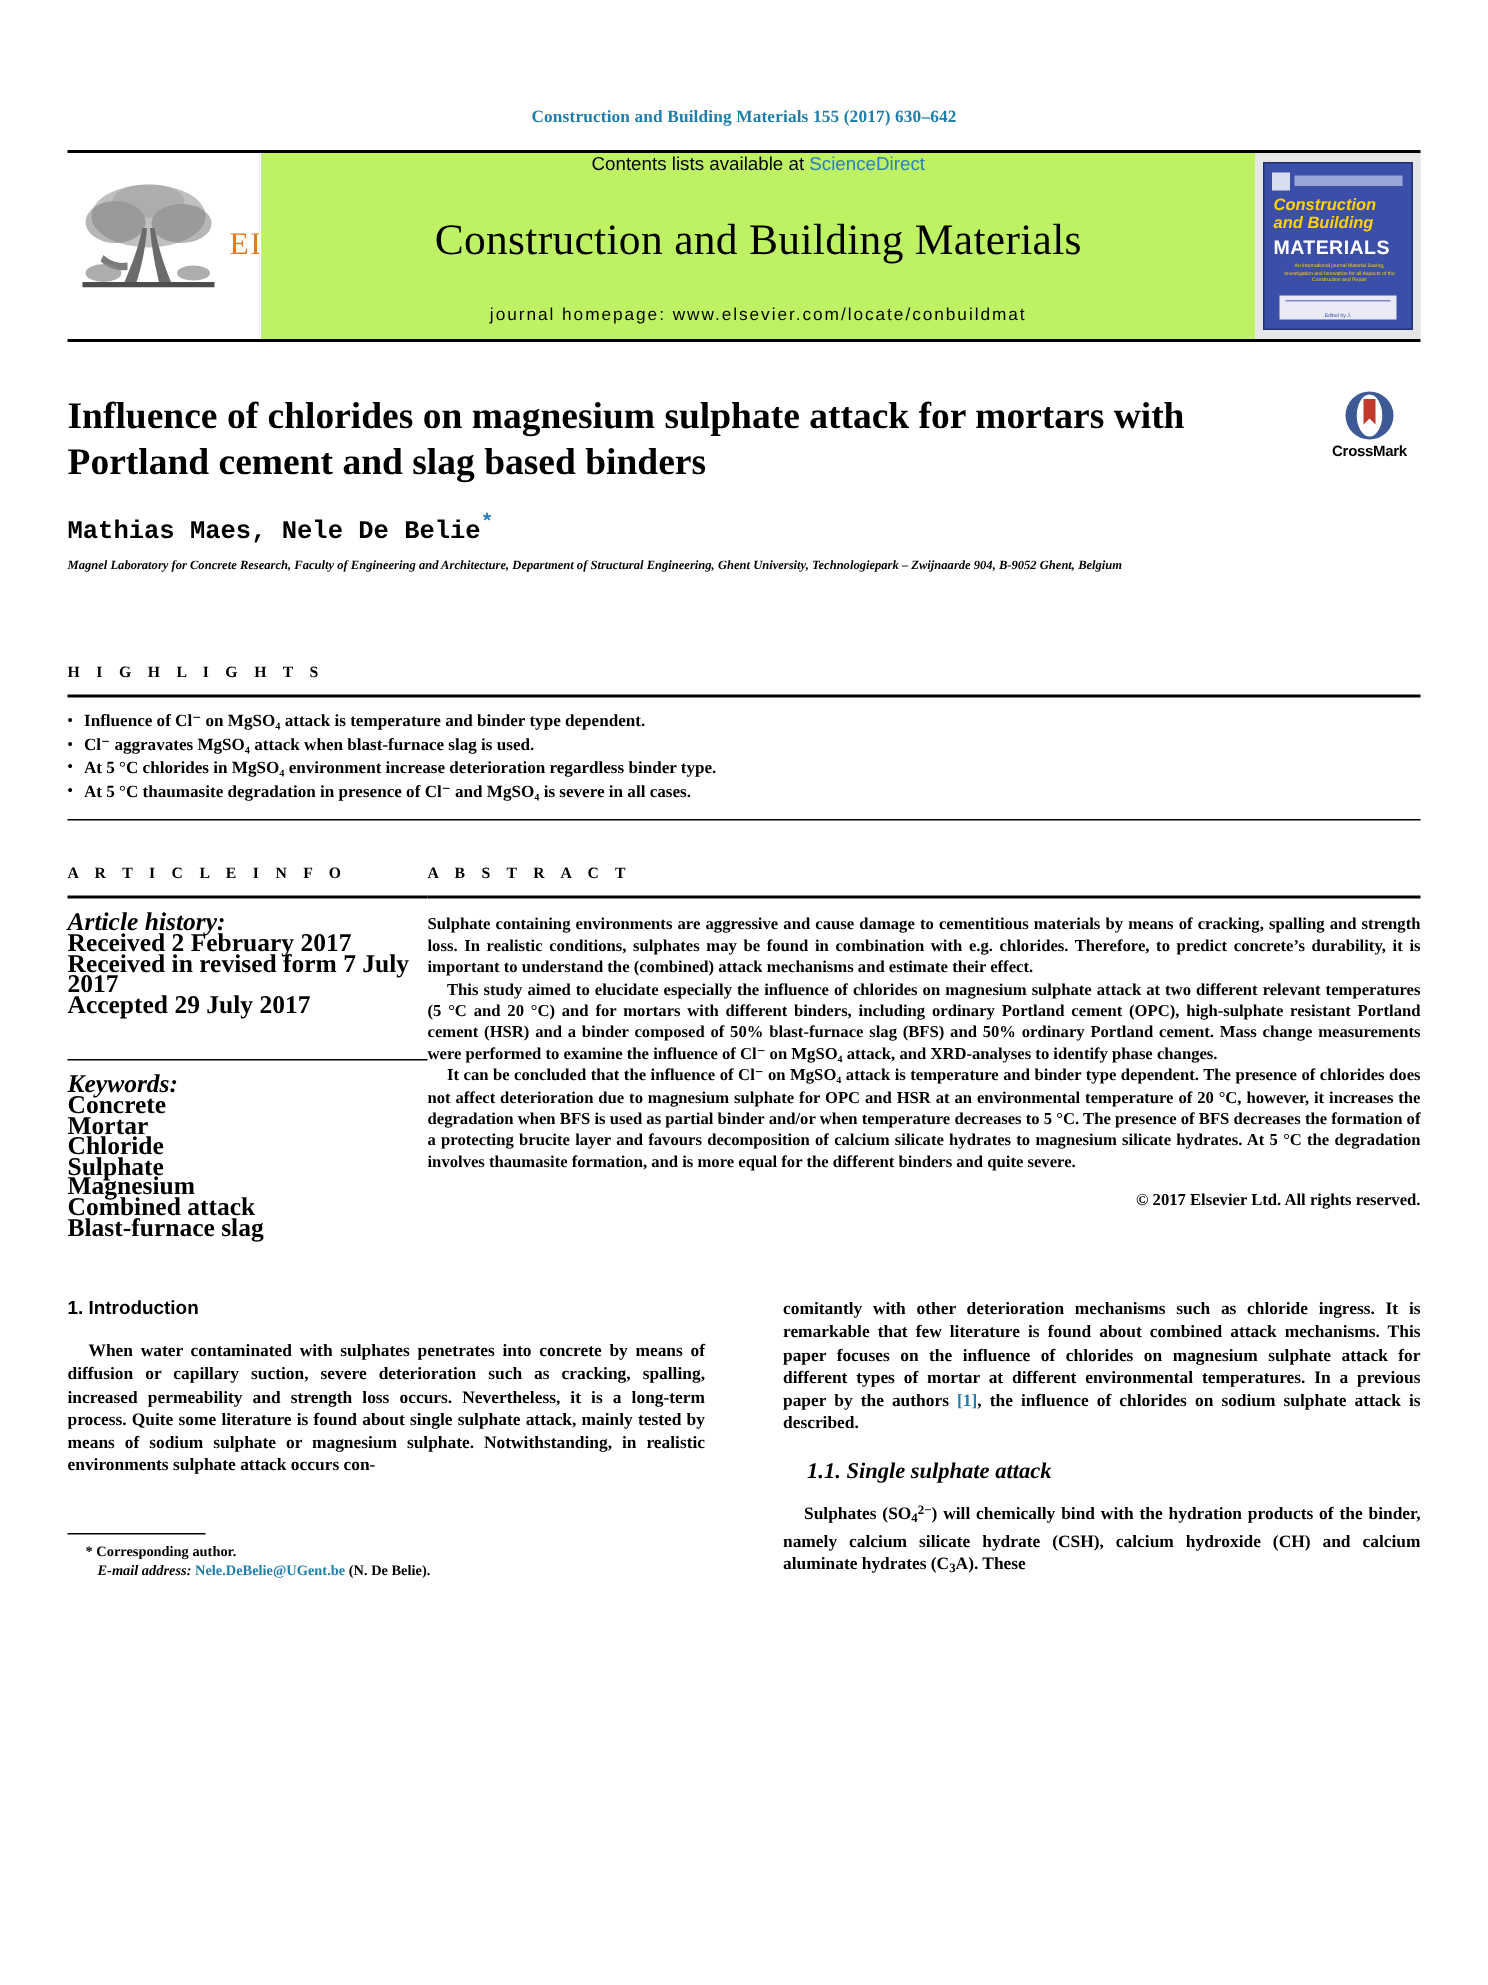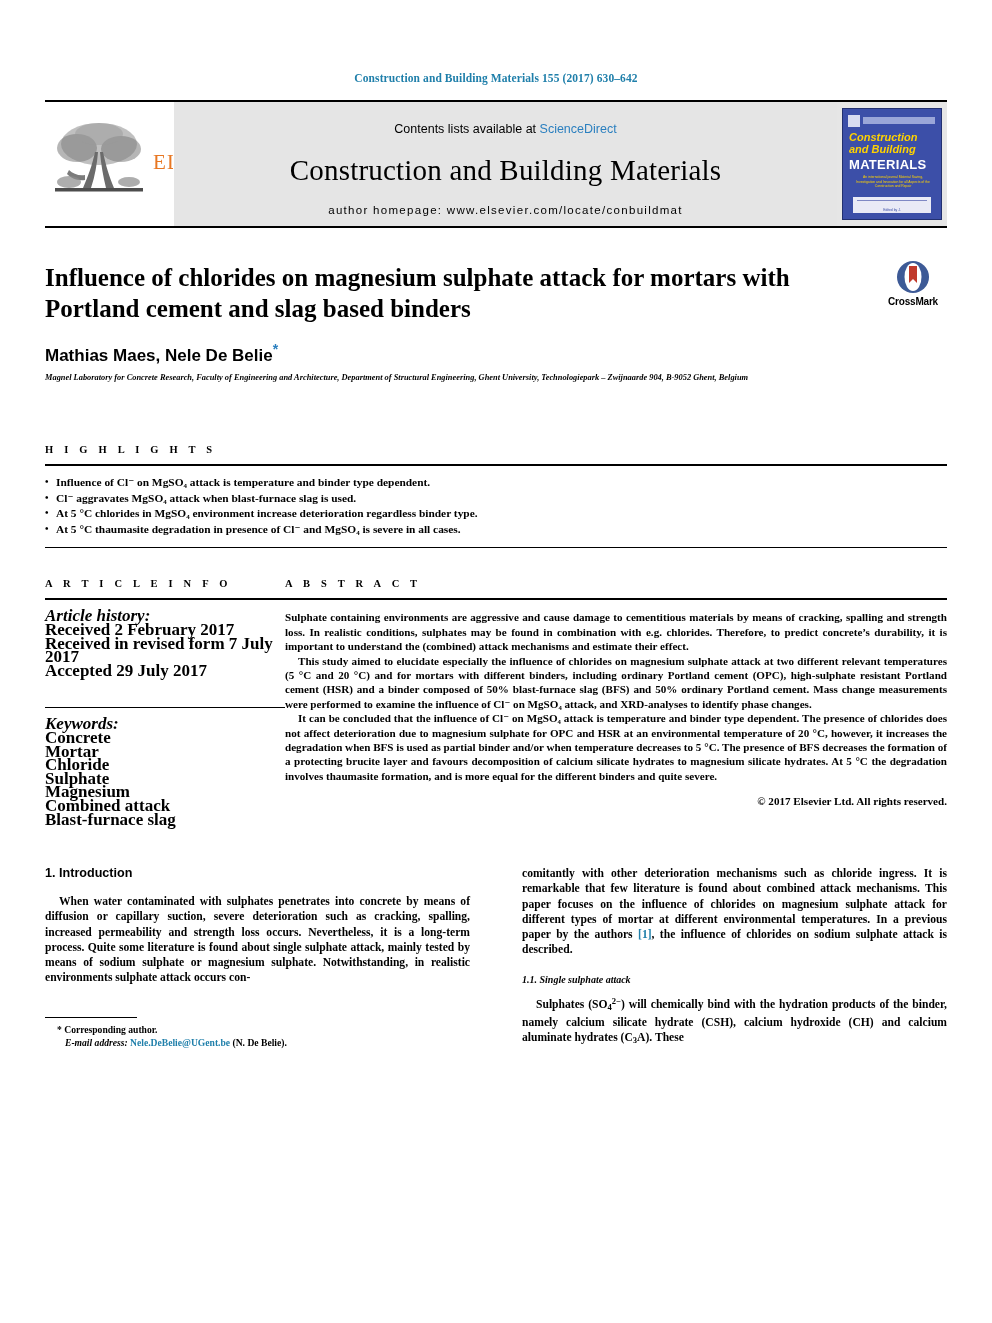--- a/index.html
+++ b/index.html
@@ -50,26 +50,26 @@
   .elsevier-word {
     font-family: "Liberation Serif", serif;
     color: #E87722;
     font-size: 21px;
     letter-spacing: 1.2px;
     line-height: 1;
     padding-top: 1px;
   }
   .masthead-center {
     flex: 1 1 auto;
-    background: #e5e5e5;
+    background: #bef264;
     display: flex;
     flex-direction: column;
     justify-content: space-between;
     align-items: center;
-    padding: 20px 10px 10px;
+    padding: 0 10px 10px;
     border-left: 1px solid #fff;
   }
   .contents-line {
     font-family: "Liberation Sans", sans-serif;
     font-size: 12.5px;
     color: #000;
   }
   .contents-line .sd { color: #2a7fbf; }
   .journal-title {
     font-family: "Liberation Serif", serif;
@@ -126,21 +126,21 @@
   .art-title {
     font-size: 25px;
     line-height: 31px;
     font-family: "Liberation Serif", serif;
     width: 800px;
   }
   .authors {
     margin-top: 10px;
     font-size: 17px;
     font-weight: bold;
-    font-family: Liberation Sans, sans-serif;
+    font-family: Liberation Mono, monospace;
   }
   .authors .star { color: #2a7fbf; font-size: 14px; vertical-align: super; }
   .affil {
     margin-top: 7px;
     font-size: 8.4px;
     line-height: 12px;
     font-style: italic;
     font-weight: bold;
     width: 820px;
   }
@@ -228,22 +228,22 @@
   .h1 {
     font-family: "Liberation Sans", sans-serif;
     font-weight: bold;
     font-size: 12.6px;
     margin-bottom: 14px;
   }
   .h2 {
     font-family: "Liberation Serif", serif;
     font-style: italic;
     font-weight: bold;
-    font-size: 10px;
-    margin: 17px 0 9px;
+    font-size: 15px;
+    margin: 17px 16px 9px;
   }
   .bp {
     font-size: 11.6px;
     line-height: 15.2px;
     text-align: justify;
     margin: 0;
     font-weight: bold;
     text-indent: 14px;
   }
   .bp.noind { text-indent: 0; }
@@ -303,21 +303,21 @@
         </svg>
       </div>
       <div class="elsevier-word">ELSEVIER</div>
     </div>
 
     <div class="masthead-center">
       <div class="contents-line">
         <span>Contents lists available at </span><span class="sd">ScienceDirect</span>
       </div>
       <div class="journal-title">Construction and Building Materials</div>
-      <div class="journal-home">author homepage: www.elsevier.com/locate/conbuildmat</div>
+      <div class="journal-home">journal homepage: www.elsevier.com/locate/conbuildmat</div>
     </div>
 
     <div class="masthead-cover">
       <div class="cover">
         <div class="cov-sq"></div>
         <div class="cov-bar"></div>
         <div class="cov-t1">
           <span>Construction</span><br>
           <span>and Building</span>
         </div>

